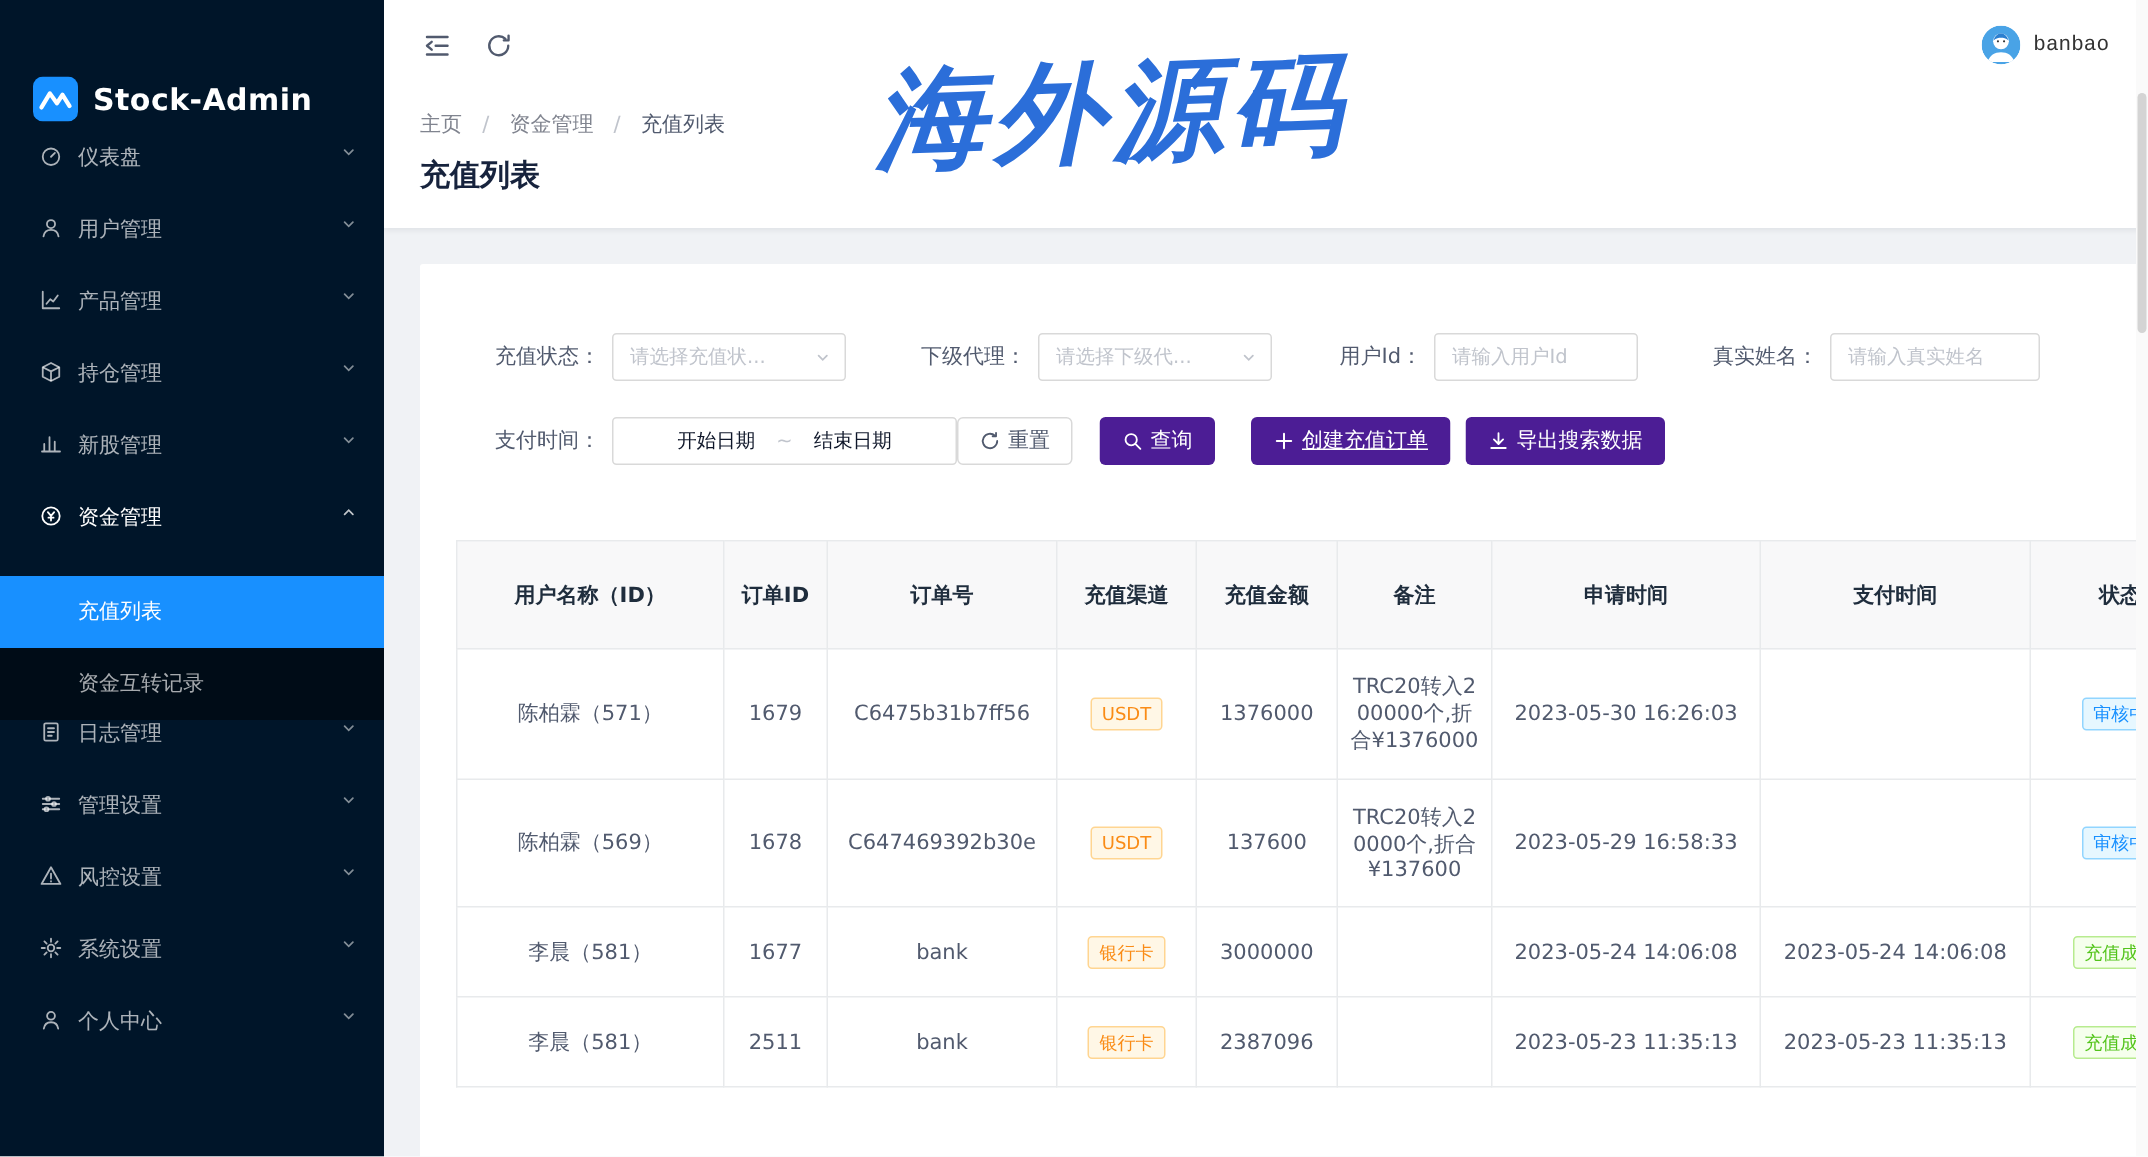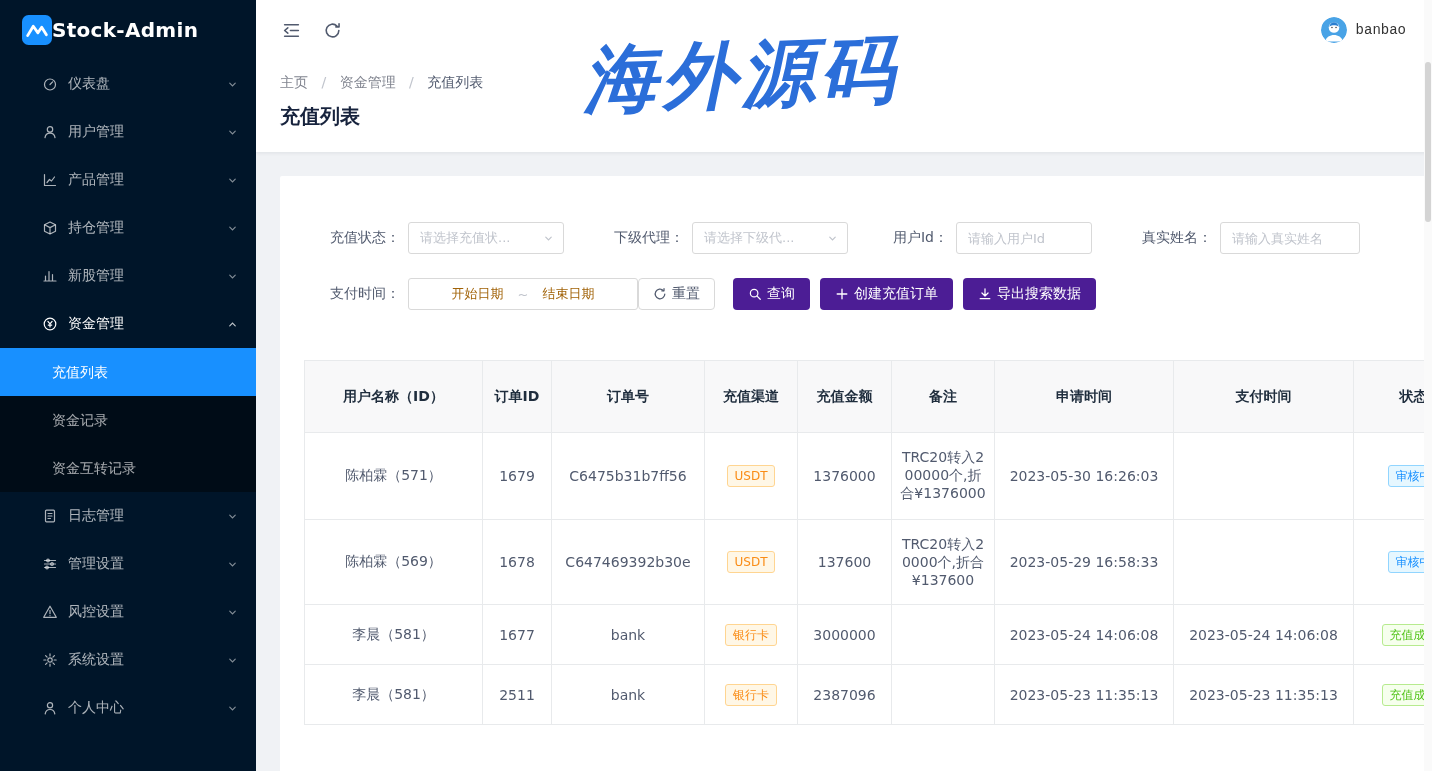--- a/index.html
+++ b/index.html
@@ -5,23 +5,23 @@
   * { box-sizing: border-box; margin: 0; padding: 0; }
   html,body { width: 1432px; height: 771px; overflow: hidden; }
   body {
     font-family: "DejaVu Sans", "Liberation Sans", sans-serif;
     font-size: 14px; color: #515a6e; background: #f0f2f5; position: relative;
   }
   svg { display: block; }
 
   
   .sidebar { position: absolute; left: 0; top: 0; width: 256px; height: 771px; background: #001529; z-index: 10; overflow: hidden; }
-  .logo { height: 60px; display: flex; align-items: center; padding-left: 22px; gap: 0; }
+  .logo { height: 60px; display: flex; align-items: center; padding-left: 22px; gap: 10px; margin-top: 36px; }
   .logo-text { color: #fff; font-size: 20px; font-weight: bold; letter-spacing: .3px; }
-  .menu-item { height: 48px; display: flex; align-items: center; padding: 0 18px 0 42px; color: rgba(255,255,255,.68); cursor: pointer; }
+  .menu-item { height: 48px; display: flex; padding: 0 18px 0 26px; color: rgba(255,255,255,.68); cursor: pointer; }
   .menu-item.open { color: #fff; }
   .mi-icon { width: 16px; height: 16px; margin-right: 10px; flex-shrink: 0; }
   .mi-label { flex: 1; font-size: 14px; }
   .chev { width: 11px; height: 11px; opacity: .75; }
   .chev.up { transform: rotate(180deg); }
   .submenu { background: #000c17; }
   .submenu-item { height: 48px; line-height: 48px; padding-left: 52px; color: rgba(255,255,255,.65); font-size: 14px; cursor: pointer; }
   .submenu-item.active { background: #1890ff; color: #fff; }
 
   
@@ -53,30 +53,30 @@
   .select-box { width: 156px; height: 32px; margin-left: 8px; border: 1px solid #d9d9d9; border-radius: 3px; background: #fff;
     display: flex; align-items: center; padding: 0 9px 0 11px; cursor: pointer; }
   .sel-text { flex: 1; color: #c0c4cc; font-size: 13px; white-space: nowrap; overflow: hidden; }
   .sel-chev { width: 11px; height: 11px; color: #c0c4cc; flex-shrink: 0; }
   .input-box { height: 32px; margin-left: 8px; border: 1px solid #d9d9d9; border-radius: 3px; padding: 0 11px; font-size: 13px;
     color: #515a6e; font-family: inherit; outline: none; }
   .input-box::placeholder { color: #c0c4cc; }
   .w160 { width: 136px; } .w140 { width: 140px; }
   .date-range { width: 230px; height: 32px; margin-left: 8px; border: 1px solid #d9d9d9; border-radius: 3px; background: #fff;
     display: flex; align-items: center; justify-content: center; gap: 14px; cursor: pointer; }
-  .dr-text { color: #a16207; font-size: 13px; }
+  .dr-text { color: #0f172a; font-size: 13px; }
   .dr-sep { color: #c0c4cc; font-size: 13px; }
 
   .btn { height: 32px; border-radius: 4px; padding: 0 14px; display: inline-flex; align-items: center; gap: 5px;
     font-size: 14px; cursor: pointer; border: 1px solid transparent; font-family: inherit; }
   .btn svg { width: 14px; height: 14px; }
   .btn-default { background: #fff; border-color: #d9d9d9; color: #515a6e; }
   .btn-primary { background: #4c1d95; color: #fff; }
   .btn-query { margin-left: 18px; }
-  .btn-create { margin-left: 10px; }
+  .btn-create { margin-left: 24px; text-decoration: underline; }
   .btn-export { margin-left: 10px; }
 
   
   .table-wrap { margin-top: 50px; }
   table { border-collapse: collapse; table-layout: fixed; width: 1169px; }
   th, td { border: 1px solid #e8eaec; text-align: center; vertical-align: middle; }
   th { background: #f8f8f9; font-weight: bold; color: #1f2d3d; font-size: 14px; height: 72px; padding: 8px; }
   td { padding: 16px 8px; font-size: 14px; color: #515a6e; word-break: break-all; background: #fff; }
   tr.short td { height: 60px; padding: 8px; }
   .tag { display: inline-block; padding: 1px 7px; font-size: 12px; line-height: 18px; border-radius: 3px; border: 1px solid; white-space: nowrap; }
@@ -187,21 +187,20 @@
         </span>
       <span class="mi-label">资金管理</span>
       <span class="chev up">
           <svg viewBox="0 0 12 12" fill="none" stroke="currentColor" stroke-width="1.3" stroke-linecap="round">
             <path d="M3 4.5l3 3 3-3"></path>
           </svg>
         </span>
     </div>
     <div class="submenu">
       <div class="submenu-item active">充值列表</div>
-      <div class="submenu-item">资金记录</div>
       <div class="submenu-item">资金互转记录</div>
     </div>
 
     <div class="menu-item">
       <span class="mi-icon">
           <svg viewBox="0 0 16 16" fill="none" stroke="currentColor" stroke-width="1.2" stroke-linecap="round">
             <rect x="3.5" y="2.2" width="9" height="11.6" rx="1"></rect>
             <path d="M6 5.5h4M6 8h4M6 10.5h2.5"></path>
           </svg>
         </span>

